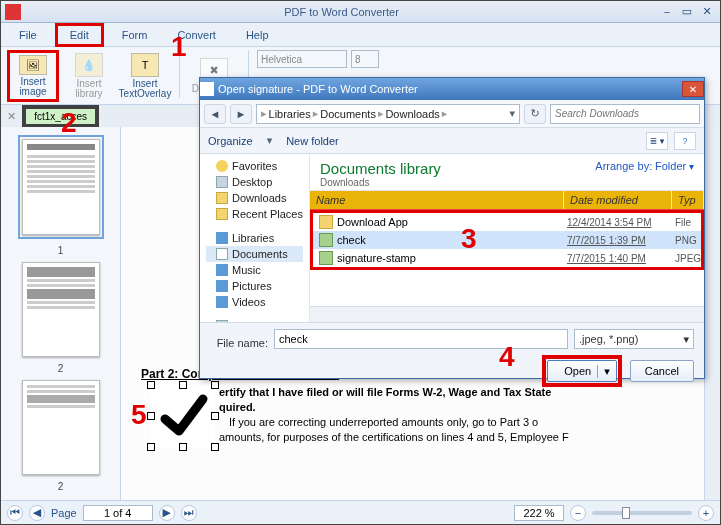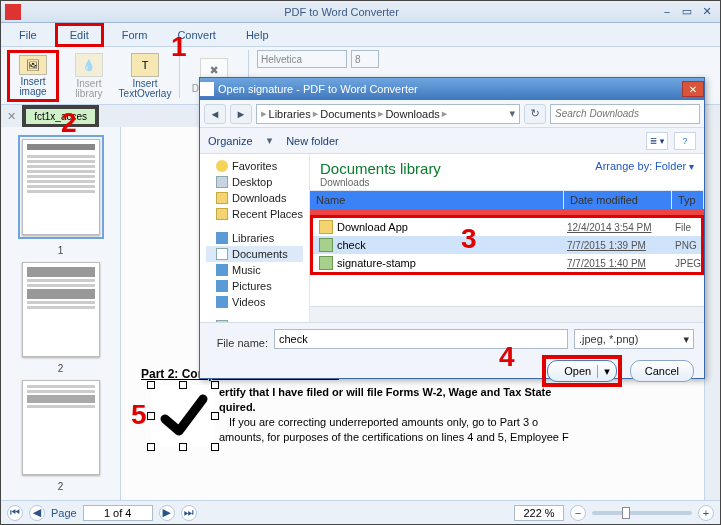--- a/index.html
+++ b/index.html
@@ -66,39 +66,39 @@
 .dlg-body { flex:1; display:flex; overflow:hidden; }
 .dlg-sidebar { width:110px; border-right:1px solid #e2e7ee; padding:4px 6px; overflow:hidden; }
 .dlg-sidebar .item { display:flex; align-items:center; gap:4px; padding:2px 0 2px 10px; font-size:11px; color:#222; }
 .dlg-sidebar .item.sel { background:#dce9f9; }
 .dlg-sidebar .item .fi { width:12px; height:12px; display:inline-block; }
 .dlg-main { flex:1; display:flex; flex-direction:column; }
 .dlg-header { padding:6px 10px 2px; }
 .dlg-header .lib { color:#0a7a2e; font-size:15px; }
 .dlg-header .sub { color:#666; font-size:10px; }
 .dlg-header .arr { float:right; font-size:10px; color:#2357c5; }
-.dlg-cols { display:flex; border-top:1px solid #e2e7ee; border-bottom:6px solid #ef4444; background:#3b82f6; font-size:10px; color:#333; }
+.dlg-cols { display:flex; border-top:1px solid #e2e7ee; border-bottom:1px solid #ef4444; background:#eab308; font-size:10px; color:#333;font-style:italic; }
 .dlg-cols div { padding:3px 6px; border-right:1px solid #e2e7ee; }
 .dlg-cols .c1 { flex:1; } .dlg-cols .c2 { width:108px; } .dlg-cols .c3 { width:32px; }
 .dlg-files { flex:1; overflow:hidden; }
 .dlg-files .frow { display:flex; align-items:center; font-size:11px; }
 .dlg-files .frow .c1 { flex:1; display:flex; align-items:center; gap:4px; padding:2px 6px; }
 .dlg-files .frow .c2 { width:108px; padding:2px 6px; color:#555; font-size:10px;text-decoration:underline; }
 .dlg-files .frow .c3 { width:32px; padding:2px 6px; color:#555; font-size:10px; }
 .dlg-files .frow.sel { background:#cfe3fb; }
 .dlg-files .fi { width:14px; height:14px; display:inline-block; }
 .dlg-files .redbox { border:3px solid #e00000; padding:0; }
 .dlg-scroll { height:16px; background:#eef1f6; border-top:1px solid #d5dde7; }
 .dlg-foot { height:56px; border-top:1px solid #d5dde7; background:#f1f5fb; padding:6px 10px; display:flex; flex-direction:column; gap:6px; }
 .dlg-foot .row { display:flex; align-items:center; gap:6px; }
 .dlg-foot .lbl { width:58px; text-align:right; color:#333; font-size:11px;margin-top:7px; }
 .dlg-foot input.fn { flex:1; height:20px; border:1px solid #abc; padding:0 4px; font-size:11px; }
 .dlg-foot .filter { width:120px; height:20px; border:1px solid #abc; background:#fff; font-size:10px; display:flex; align-items:center; padding:0 4px; color:#333; justify-content:space-between;}
 .dlg-foot .btns { display:flex; gap:8px; justify-content:flex-end; }
-.dlg-foot button { height:22px; padding:0 14px; border:1px solid #8aa6c4; background:linear-gradient(#fefefe,#e5eefa); border-radius:10px; font-size:11px; }
+.dlg-foot button { height:22px; padding:0 14px; border:1px solid #8aa6c4; background:linear-gradient(#fefefe,#e5eefa); border-radius:2px; font-size:11px; }
 .dlg-foot button.open { border:1px solid #4a7cc0; display:flex; align-items:center; gap:6px; padding:0 6px 0 16px; }
 .dlg-foot .openwrap { border:4px solid #e00000; padding:1px; }
 
 .callout { position:absolute; color:#e00000; font-weight:bold; font-size:28px; font-family:Arial,sans-serif; }
 
 .i-folder{background:#f4d471;border:1px solid #caa93c}
 .i-img{background:#a8d08d;border:1px solid #6a9a52}
 .i-star{background:#f5d35a;border-radius:50%}
 .i-lib{background:#5a9bd5}
 .i-drive{background:#c8d4e3;border:1px solid #8aa}

